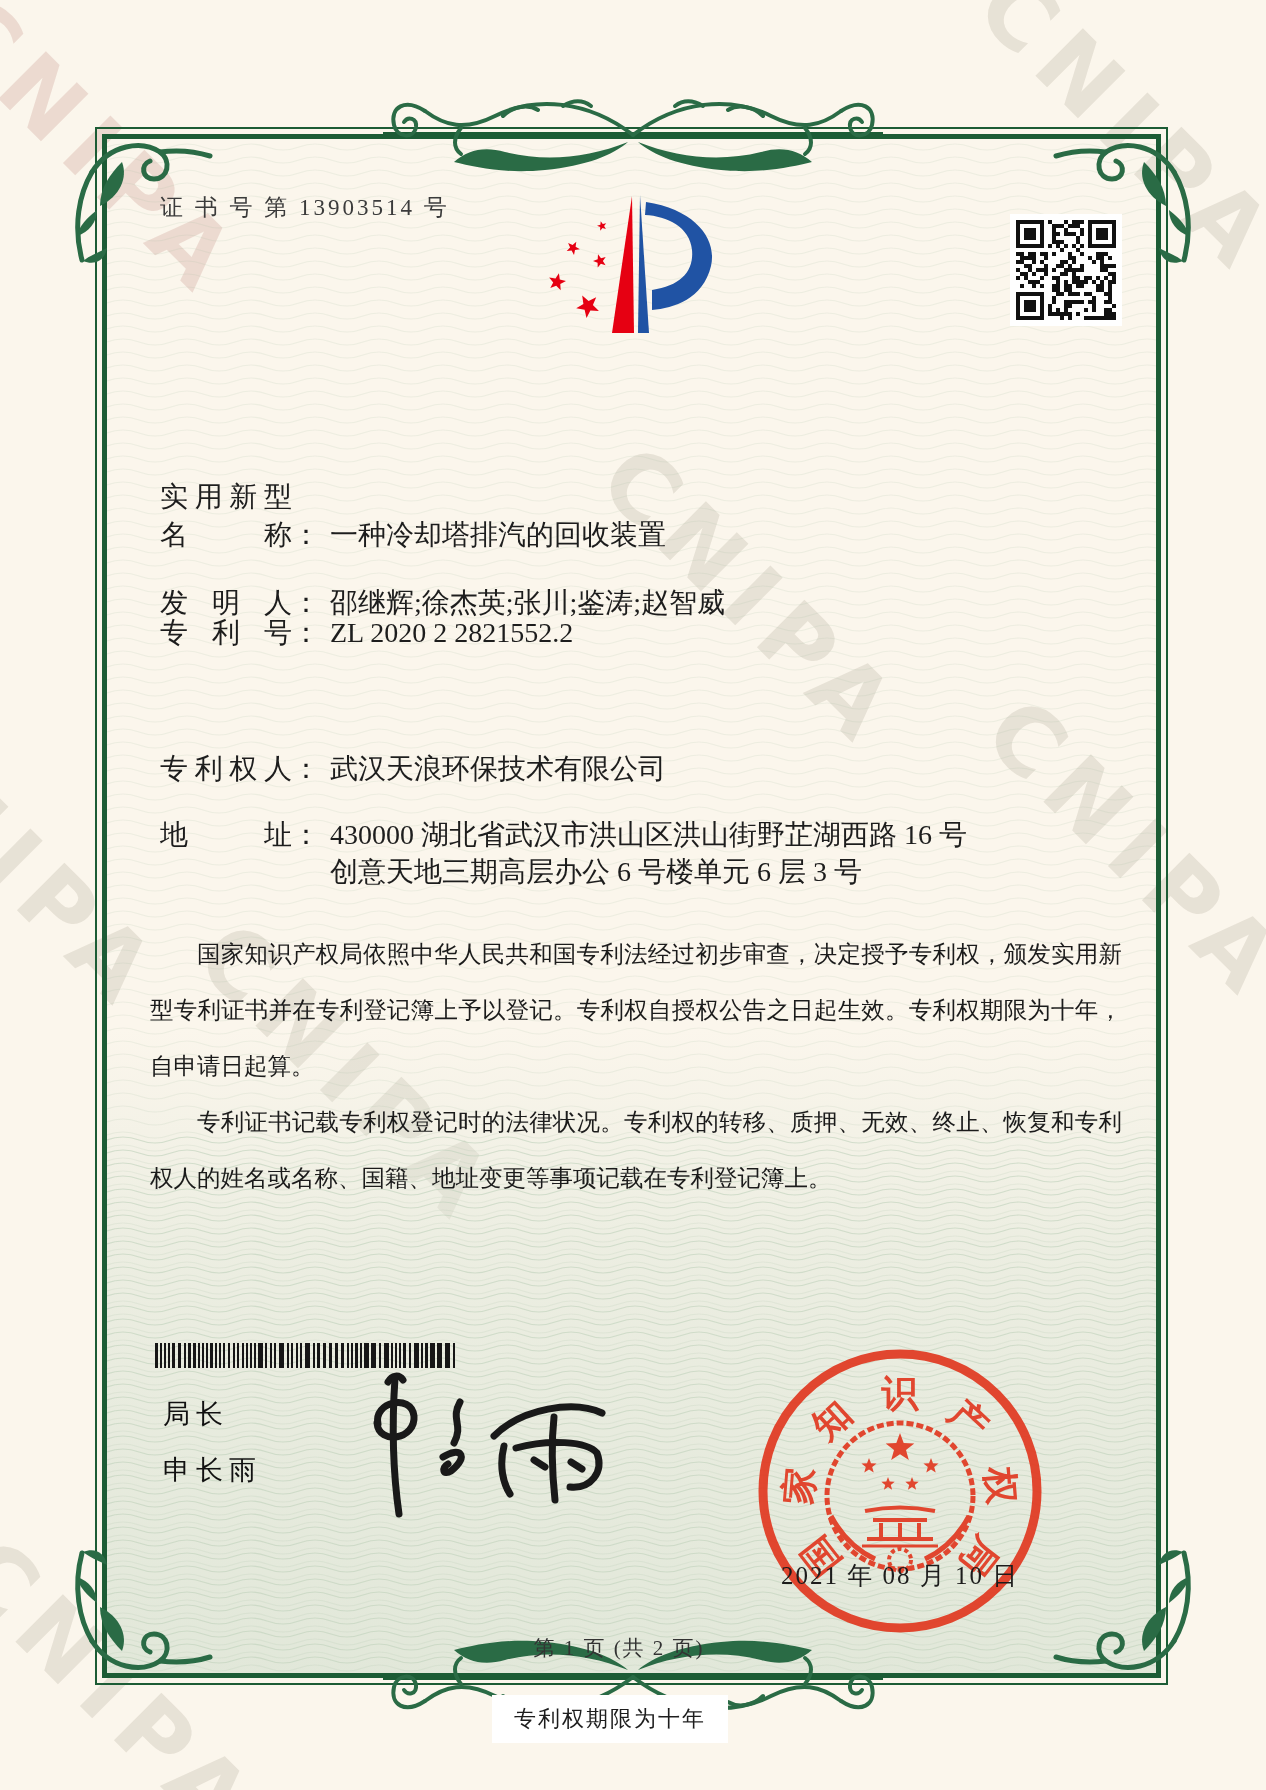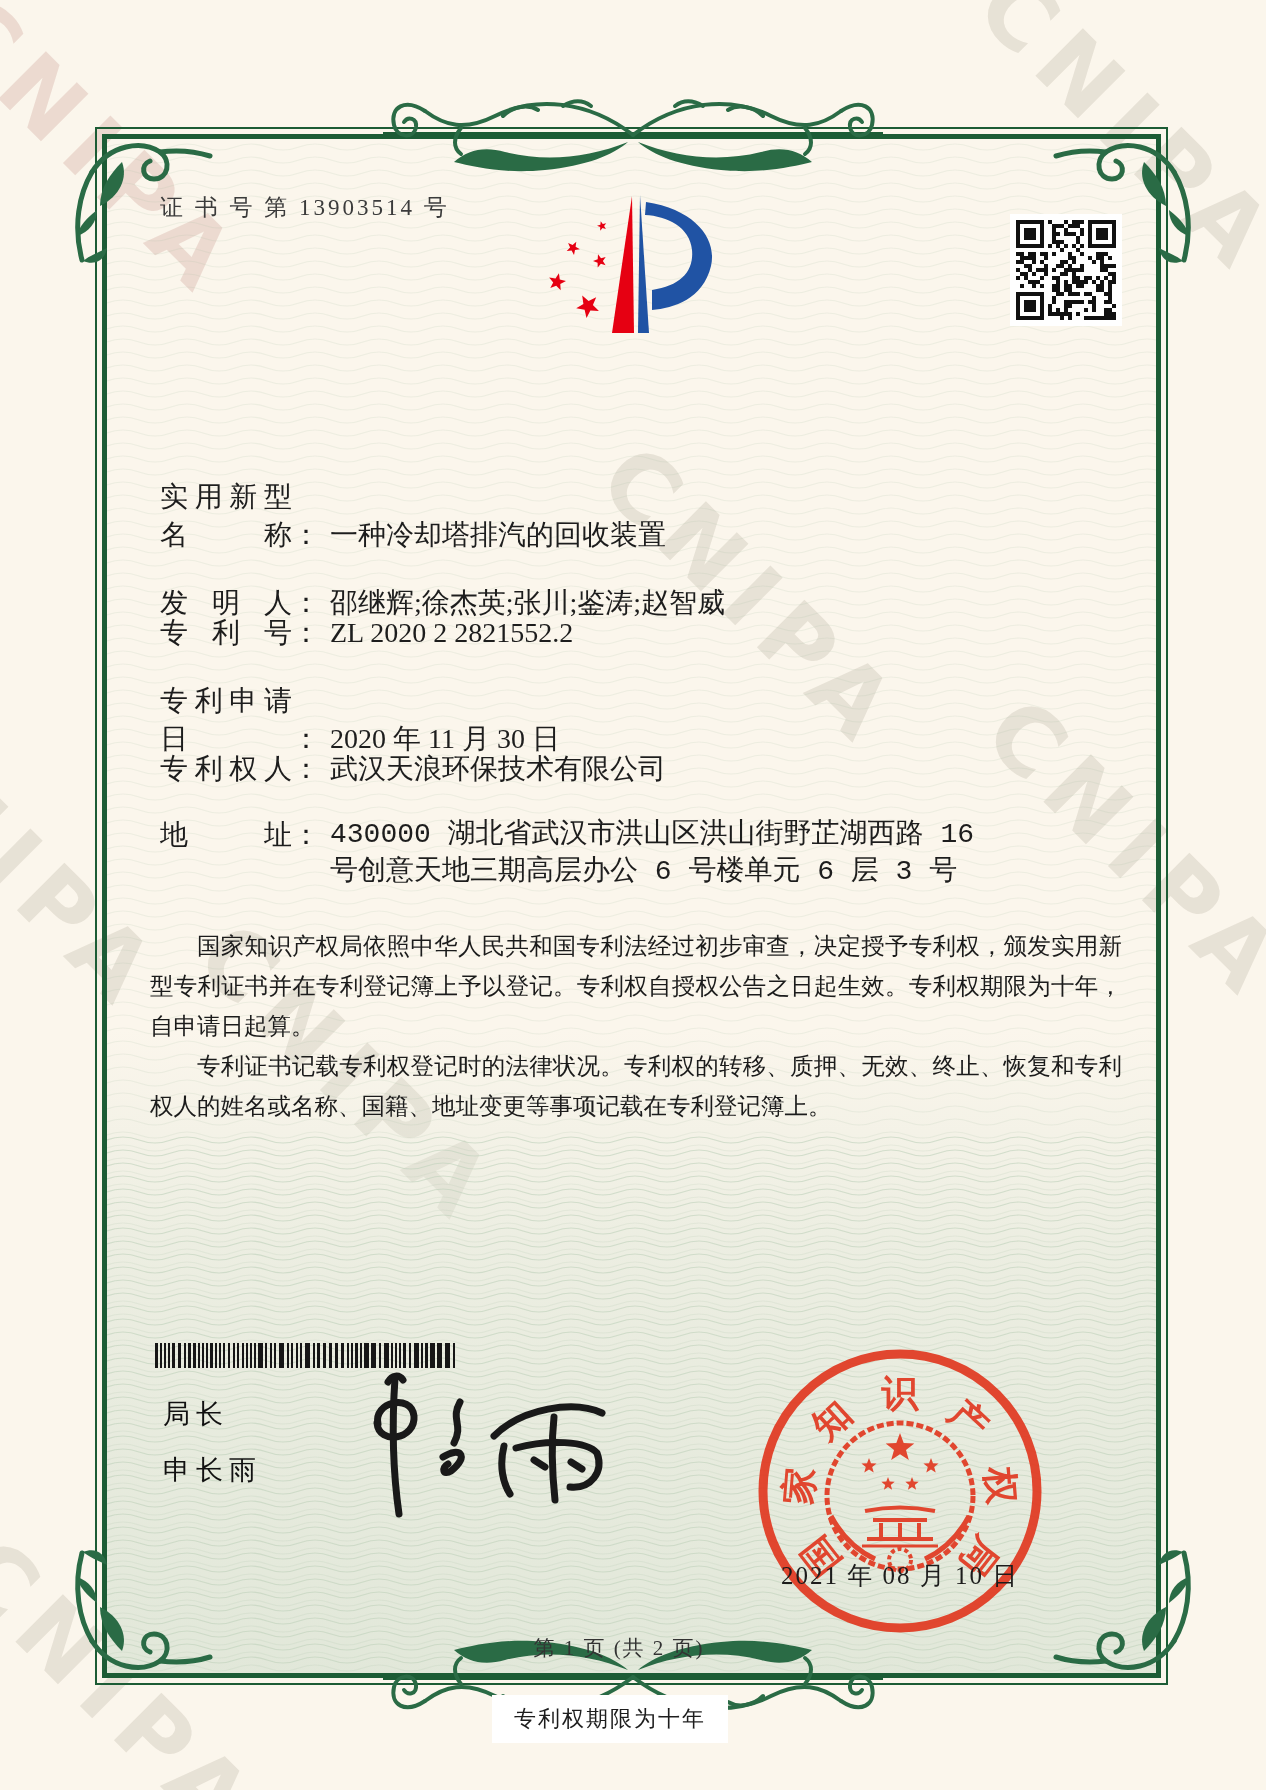--- a/index.html
+++ b/index.html
@@ -29,25 +29,25 @@
   .cert-no{position:absolute;left:160px;top:192px;font-size:23px;letter-spacing:3px;color:#3b3b3b;}
   .logo{position:absolute;left:545px;top:186px;}
   .qr{position:absolute;left:1010px;top:214px;width:112px;height:112px;background:#fff;}
   .title{position:absolute;left:233px;top:332px;width:800px;text-align:center;
     font-size:48px;font-weight:bold;letter-spacing:5px;color:#101010;}
   
   .frow{position:absolute;left:160px;font-size:28px;color:#1d1d1d;}
   .flabel{display:inline-block;width:132px;text-align:justify;text-align-last:justify;}
   .fcolon{display:inline-block;}
   .fvalue{margin-left:10px;}
-  .fvalue.addr{display:inline-block;width:648px;vertical-align:top;line-height:37px;font-family:Liberation Mono, monospace;}
+  .fvalue.addr{display:inline-block;width:648px;vertical-align:top;line-height:37px;}
   .grant-right{position:absolute;left:405px;top:0;white-space:nowrap;}
   
   .body-text{position:absolute;left:150px;top:926px;width:972px;
-    font-size:23.5px;line-height:40px;color:#1b1b1b;text-align:justify;}
+    font-size:23.5px;line-height:56px;color:#1b1b1b;text-align:justify;}
   .body-text p{margin:0;text-indent:2em;}
   
   .barcode{position:absolute;left:155px;top:1343px;width:310px;height:25px;
     display:flex;align-items:stretch;}
   .barcode .b{background:#161616;}
   .barcode .g{background:transparent;}
   .signer{position:absolute;left:163px;font-size:27px;letter-spacing:6px;color:#111;
     font-family:"Liberation Sans","DejaVu Sans",sans-serif;}
   .signature{position:absolute;left:338px;top:1360px;}
   .seal{position:absolute;left:753px;top:1344px;}
@@ -542,23 +542,20 @@
 
   <div class="frow" style="top:478px;">
     <span class="flabel">实用新型名称</span><span class="fcolon">：</span><span class="fvalue">一种冷却塔排汽的回收装置</span>
   </div>
   <div class="frow" style="top:536px;margin-top:48px;">
     <span class="flabel">发明人</span><span class="fcolon">：</span><span class="fvalue">邵继辉;徐杰英;张川;鉴涛;赵智威</span>
   </div>
   <div class="frow" style="top:614px;">
     <span class="flabel">专利号</span><span class="fcolon">：</span><span class="fvalue">ZL 2020 2 2821552.2</span>
   </div>
-  <div class="frow" style="top:682px;">
-    <span class="flabel">专利申请日</span><span class="fcolon">：</span><span class="fvalue">2020 年 11 月 30 日</span>
-  </div>
   <div class="frow" style="top:750px;">
     <span class="flabel">专利权人</span><span class="fcolon">：</span><span class="fvalue">武汉天浪环保技术有限公司</span>
   </div>
   <div class="frow" style="top:816px;">
     <span class="flabel">地址</span><span class="fcolon">：</span><span class="fvalue addr">430000 湖北省武汉市洪山区洪山街野芷湖西路 16 号创意天地三期高层办公 6 号楼单元 6 层 3 号</span>
   </div>
 
   <div class="body-text">
     <p>国家知识产权局依照中华人民共和国专利法经过初步审查，决定授予专利权，颁发实用新型专利证书并在专利登记簿上予以登记。专利权自授权公告之日起生效。专利权期限为十年，自申请日起算。</p>
     <p>专利证书记载专利权登记时的法律状况。专利权的转移、质押、无效、终止、恢复和专利权人的姓名或名称、国籍、地址变更等事项记载在专利登记簿上。</p>

